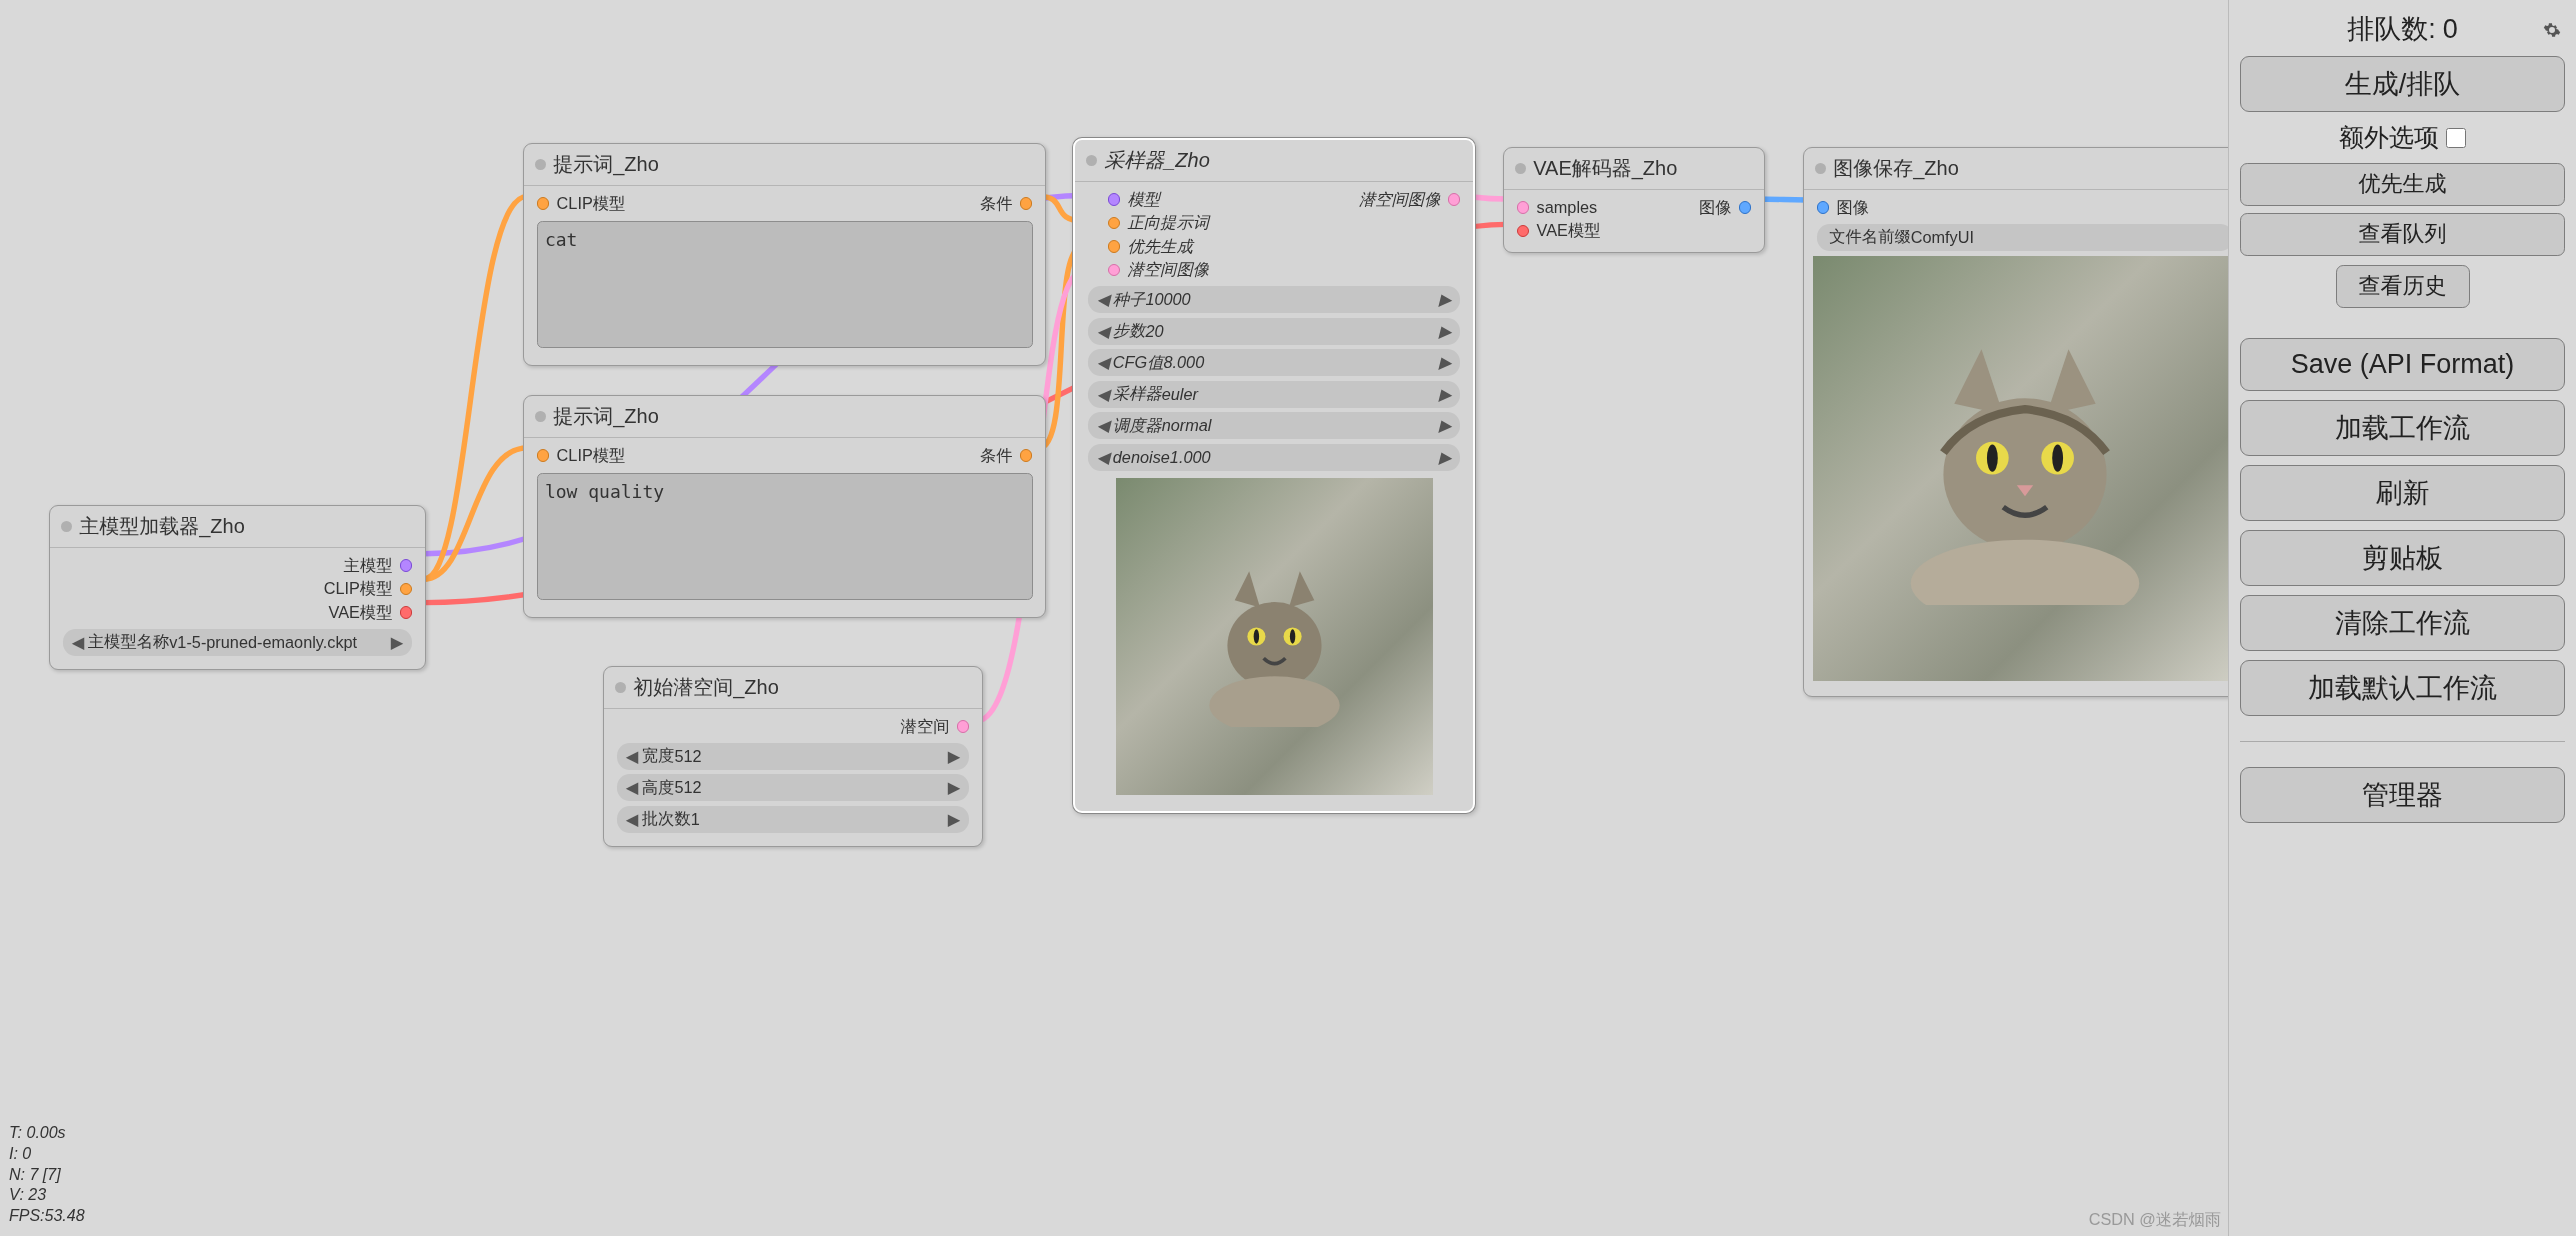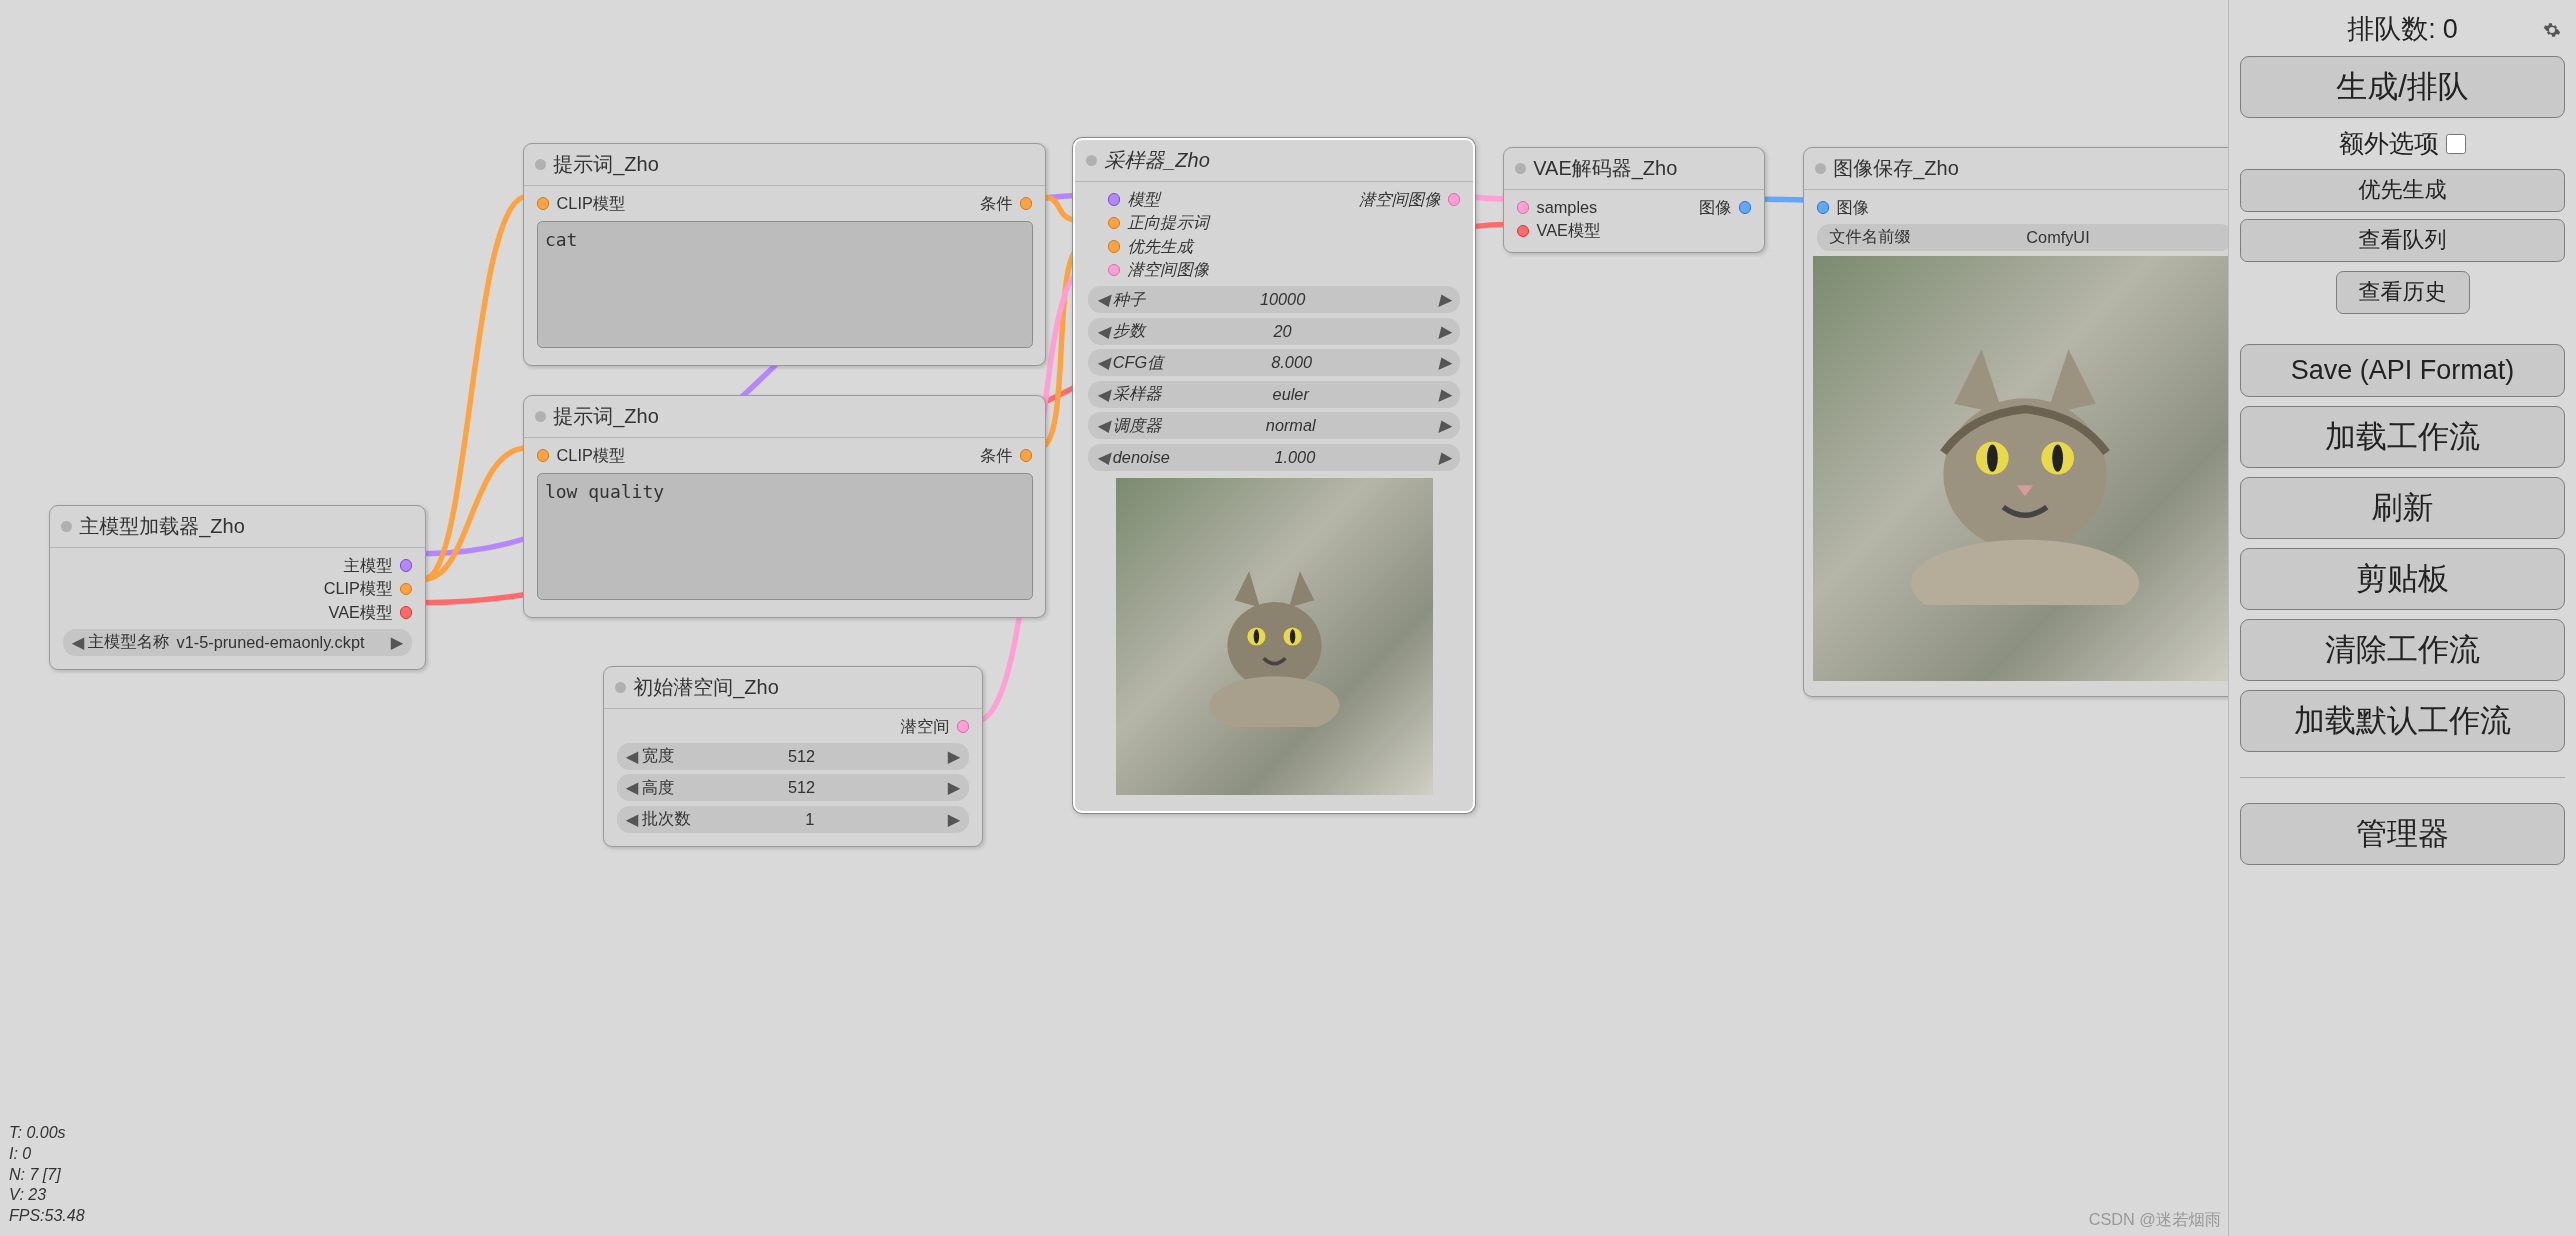--- a/index.html
+++ b/index.html
@@ -15,32 +15,32 @@
 .port-row.right { justify-content: flex-end; }
 .port-dot { width: 12.7px; height: 12.7px; border-radius: 50%; margin-right: 7.2px; }
 .port-dot.right { margin-right: 0; margin-left: 7.2px; }
 .c-purple { background: #b486ff; border:0.9px solid #7a4bd6; }
 .c-orange { background: #ffa342; border:0.9px solid #cc7a1f; }
 .c-red { background: #ff6b6b; border:0.9px solid #cc3b3b; }
 .c-blue { background: #5fa8ff; border:0.9px solid #2d72c9; }
 .widget { display: flex; align-items: center; justify-content: space-between; background: #c5c5c5; border-radius: 12.7px; margin: 4.5px 12.7px; padding: 3.6px 9px; font-size: 16.3px; color: #333; height: 27px; }
 .widget .arrow { color: #555; font-size: 16.3px; cursor: pointer; }
 .widget .label { flex: 0 0 auto; margin-left: 3.6px; }
-.widget .value { flex: 1; text-align: center; margin-right: 19px; color: #333; }
+.widget .value { flex: 1; text-align: left; margin-right: 19px; color: #333; }
 .textarea { background: #bcbcbc; border: 0.9px solid #8d8d8d; border-radius: 5.4px; margin: 5.4px 12.7px; padding: 7.2px; font-size: 18px; font-family: monospace; color: #333; resize: none; height: 127px; width: calc(100% - 25px); }
 
 .preview-img { width: 317px; height: 317px; margin: 7.2px auto; display: block; }
 .output-img { width: 425px; height: 425px; margin: 5.4px auto; display: block; }
 .cat-placeholder { width: 100%; height: 100%; background: linear-gradient(135deg, #7a8a6f 0%, #b5b5a8 40%, #8c9080 70%, #d0cfc5 100%); display: flex; align-items: center; justify-content: center; position: relative; }
 
 .sidebar { position: absolute; right: 0; top: 0; width: 348px; height: 1236px; background: #d9d9d9; border-left: 0.9px solid #bbb; padding: 11px; display: flex; flex-direction: column; gap: 9px; }
 .queue-row { display: flex; align-items: center; justify-content: center; gap: 7.2px; font-size: 27px; color: #222; position: relative; }
 .gear-icon { position: absolute; right: 3.6px; top: 3.6px; width: 18px; height: 18px; }
 .gear-icon svg { width: 18px; height: 18px; fill: #555; }
-.big-btn { background: #c9c9c9; border: 1.8px solid #7d7d7d; border-radius: 9px; font-size: 31px; padding: 9px 0; text-align: center; cursor: pointer; color: #222; }
+.big-btn { background: #c9c9c9; border: 1.8px solid #7d7d7d; border-radius: 9px; font-size: 27px; padding: 9px 0; text-align: center; cursor: pointer; color: #222; }
 .opts-row { display: flex; align-items: center; justify-content: center; gap: 7.2px; font-size: 25px; color: #222; }
 .opts-row input[type=checkbox] { width: 20px; height: 20px; }
 .small-row { display: flex; gap: 7.2px; justify-content: flex-end; flex-direction: column; }
 .small-btn { flex: 1; background: #c9c9c9; border: 1.8px solid #7d7d7d; border-radius: 7.2px; font-size: 22px; padding: 5.4px 0; text-align: center; cursor: pointer; color: #222; }
 .divider { height: 0.9px; background: #aaa; margin: 16.3px 0; }
 
 .stats { position: absolute; left: 9px; bottom: 9px; font-size: 16px; color: #333; line-height: 1.3; font-style: italic; }
 .watermark { position: absolute; right: 355px; bottom: 5.4px; font-size: 16.3px; color: #999; }
 .node.selected { border: 2.7px solid #ffffff; box-shadow: 0 0 0 0.9px #888, 1.8px 1.8px 5.4px rgba(0,0,0,0.2); }
 </style>

